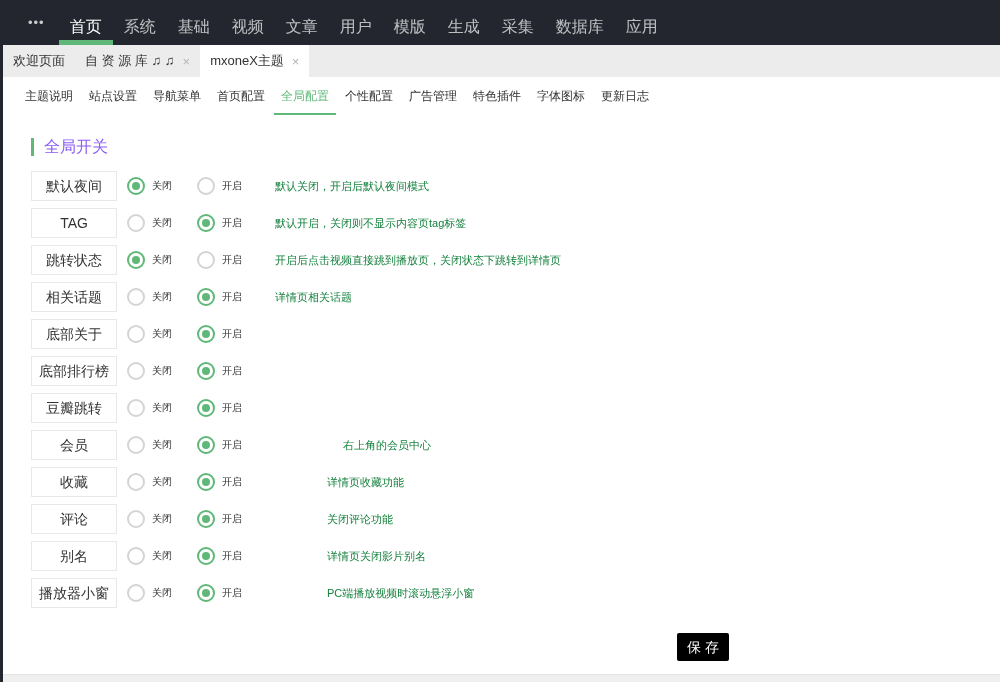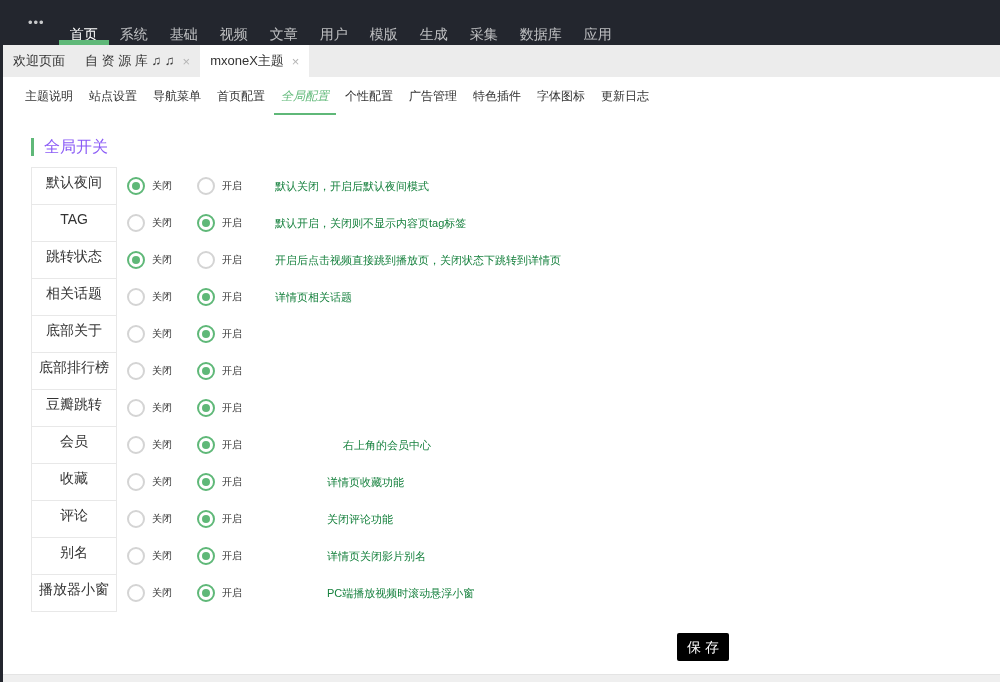--- a/index.html
+++ b/index.html
@@ -3,45 +3,45 @@
 <meta charset="utf-8">
 <style>
   * { margin:0; padding:0; box-sizing:border-box; }
   html,body { width:1000px; height:682px; overflow:hidden; background:#fff;
     font-family:"Liberation Sans","DejaVu Sans",sans-serif; }
 
   
   .topbar { height:45px; background:#23262e; display:flex; align-items:center; position:relative; }
   .more-btn { color:rgba(255,255,255,.75); font-size:13px; letter-spacing:1px;
     padding:0 14px; margin-left:14px; height:45px; line-height:45px; cursor:pointer; }
-  .nav-item { position:relative; height:45px; line-height:45px; padding:12px 11px;
-    color:rgba(255,255,255,.7); font-size:14px; cursor:pointer; }
+  .nav-item { position:relative; height:45px; line-height:45px; padding:4px 11px;
+    color:rgba(255,255,255,.7); font-size:16px; cursor:pointer; }
   .nav-item.active { color:#fff; }
   .nav-item.active .nav-underline { position:absolute; left:0; right:0; bottom:0; height:5px; background:#5FB878; }
 
   
   .tabbar { height:32px; background:#ececec; display:flex; align-items:stretch; padding-left:3px; }
   .tab { display:flex; align-items:center; padding:0 10px; font-size:13px; color:#333;
     height:32px; line-height:32px; cursor:pointer; white-space:nowrap; }
   .tab.active { background:#fff; }
   .tab .close { margin-left:8px; color:#b4b4b4; font-size:13px; line-height:1; cursor:pointer; }
 
   
   .subnav { height:38px; background:#fff; display:flex; align-items:stretch; padding-left:18px; }
   .subtab { height:38px; line-height:38px; padding:0 7px; margin-right:2px; font-size:12px;
     color:#333; cursor:pointer; border-bottom:2px solid transparent; }
-  .subtab.active { color:#5FB878; border-bottom-color:#5FB878;font-style:italic; }
+  .subtab.active { color:#5FB878; border-bottom-color:#5FB878; }
 
   
   .content { padding-left:31px; }
   .section-title { margin:23px 0 15px; font-size:16px; color:#8b5cf6; line-height:18px;
     border-left:3px solid #5FB878; padding-left:10px; font-weight:400; }
 
   .setting-row { position:relative; display:flex; align-items:center; height:30px; margin-bottom:7px; }
-  .row-label { width:86px; height:38px; line-height:28px; border:1px solid #e8e8e8;
+  .row-label { width:86px; height:30px; line-height:28px; border:1px solid #e8e8e8;
     text-align:center; font-size:14px; color:#333; background:#fff; flex:none;
     overflow:hidden; white-space:nowrap; }
   .radio { display:flex; align-items:center; cursor:pointer; flex:none; }
   .radio.first { margin-left:10px; width:70px; }
   .radio.second { margin-left:0; width:70px; }
   .radio-circle { width:18px; height:18px; border-radius:50%; border:2px solid #d4d4d4;
     background:#fff; margin-right:7px; position:relative; flex:none; }
   .radio.checked .radio-circle { border-color:#5FB878; }
   .radio.checked .radio-circle::after { content:""; position:absolute; left:50%; top:50%;
     width:8px; height:8px; margin:-4px 0 0 -4px; border-radius:50%; background:#5FB878; }

